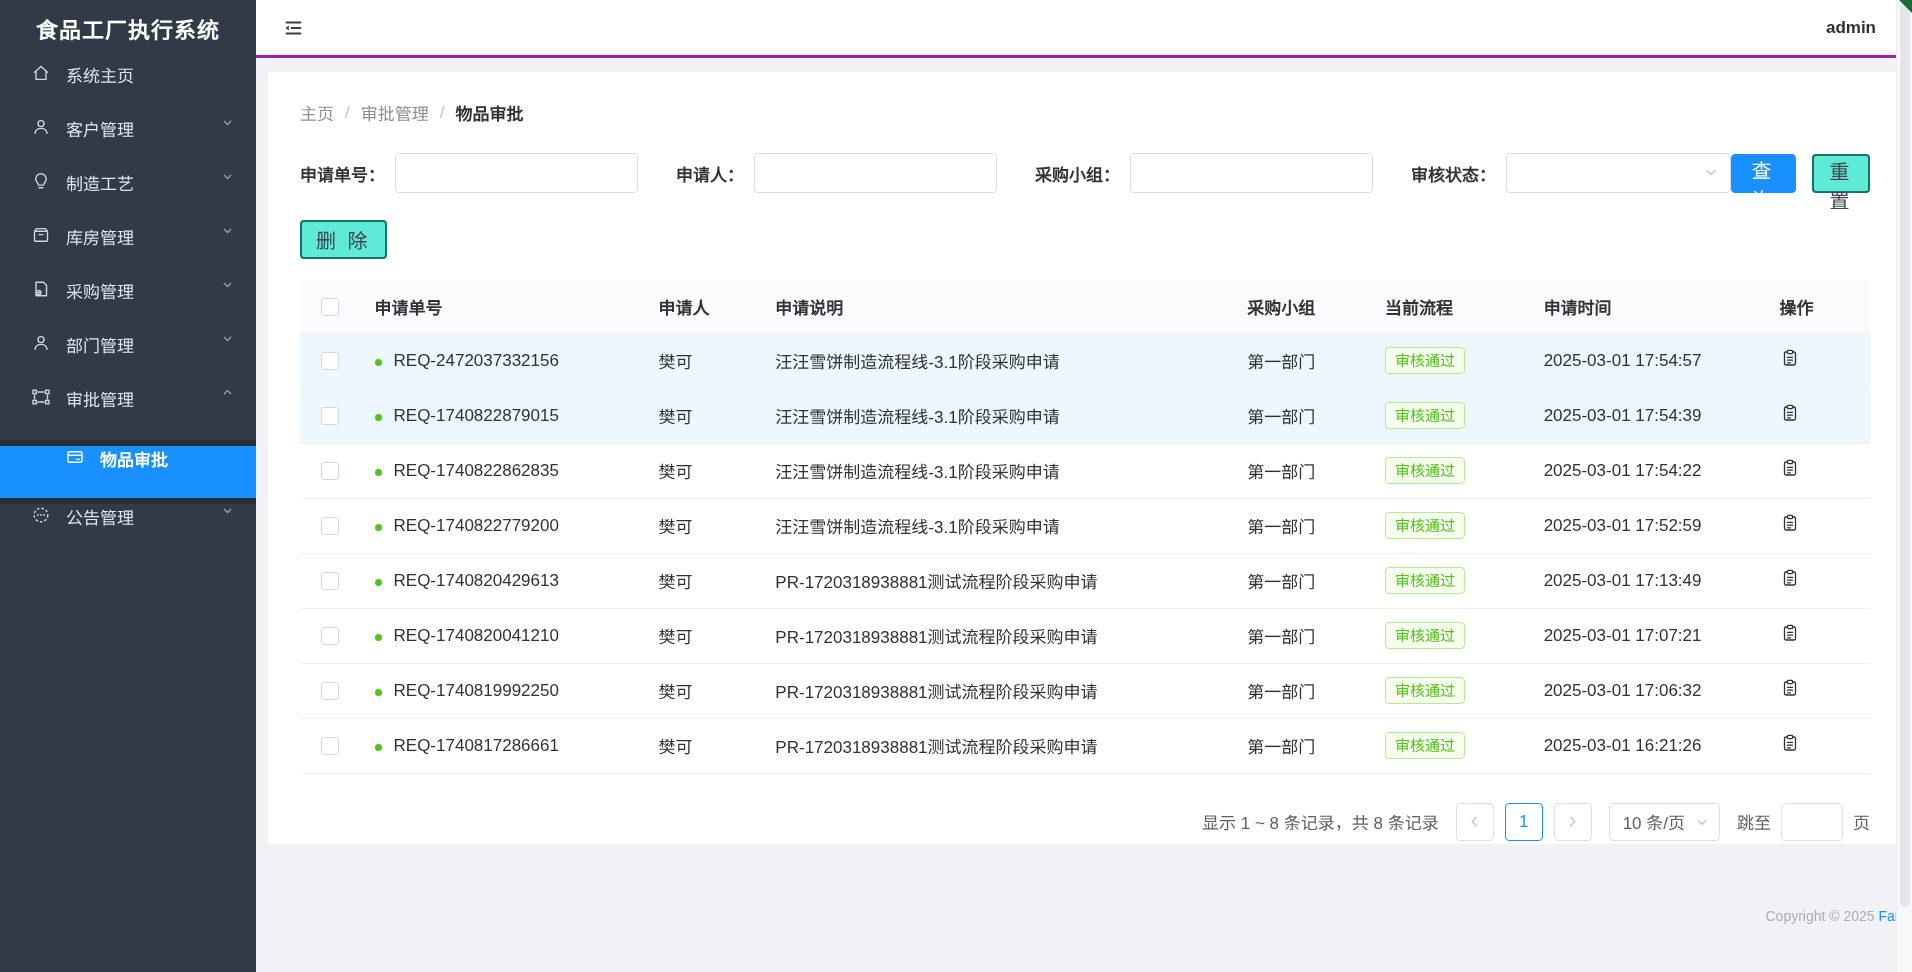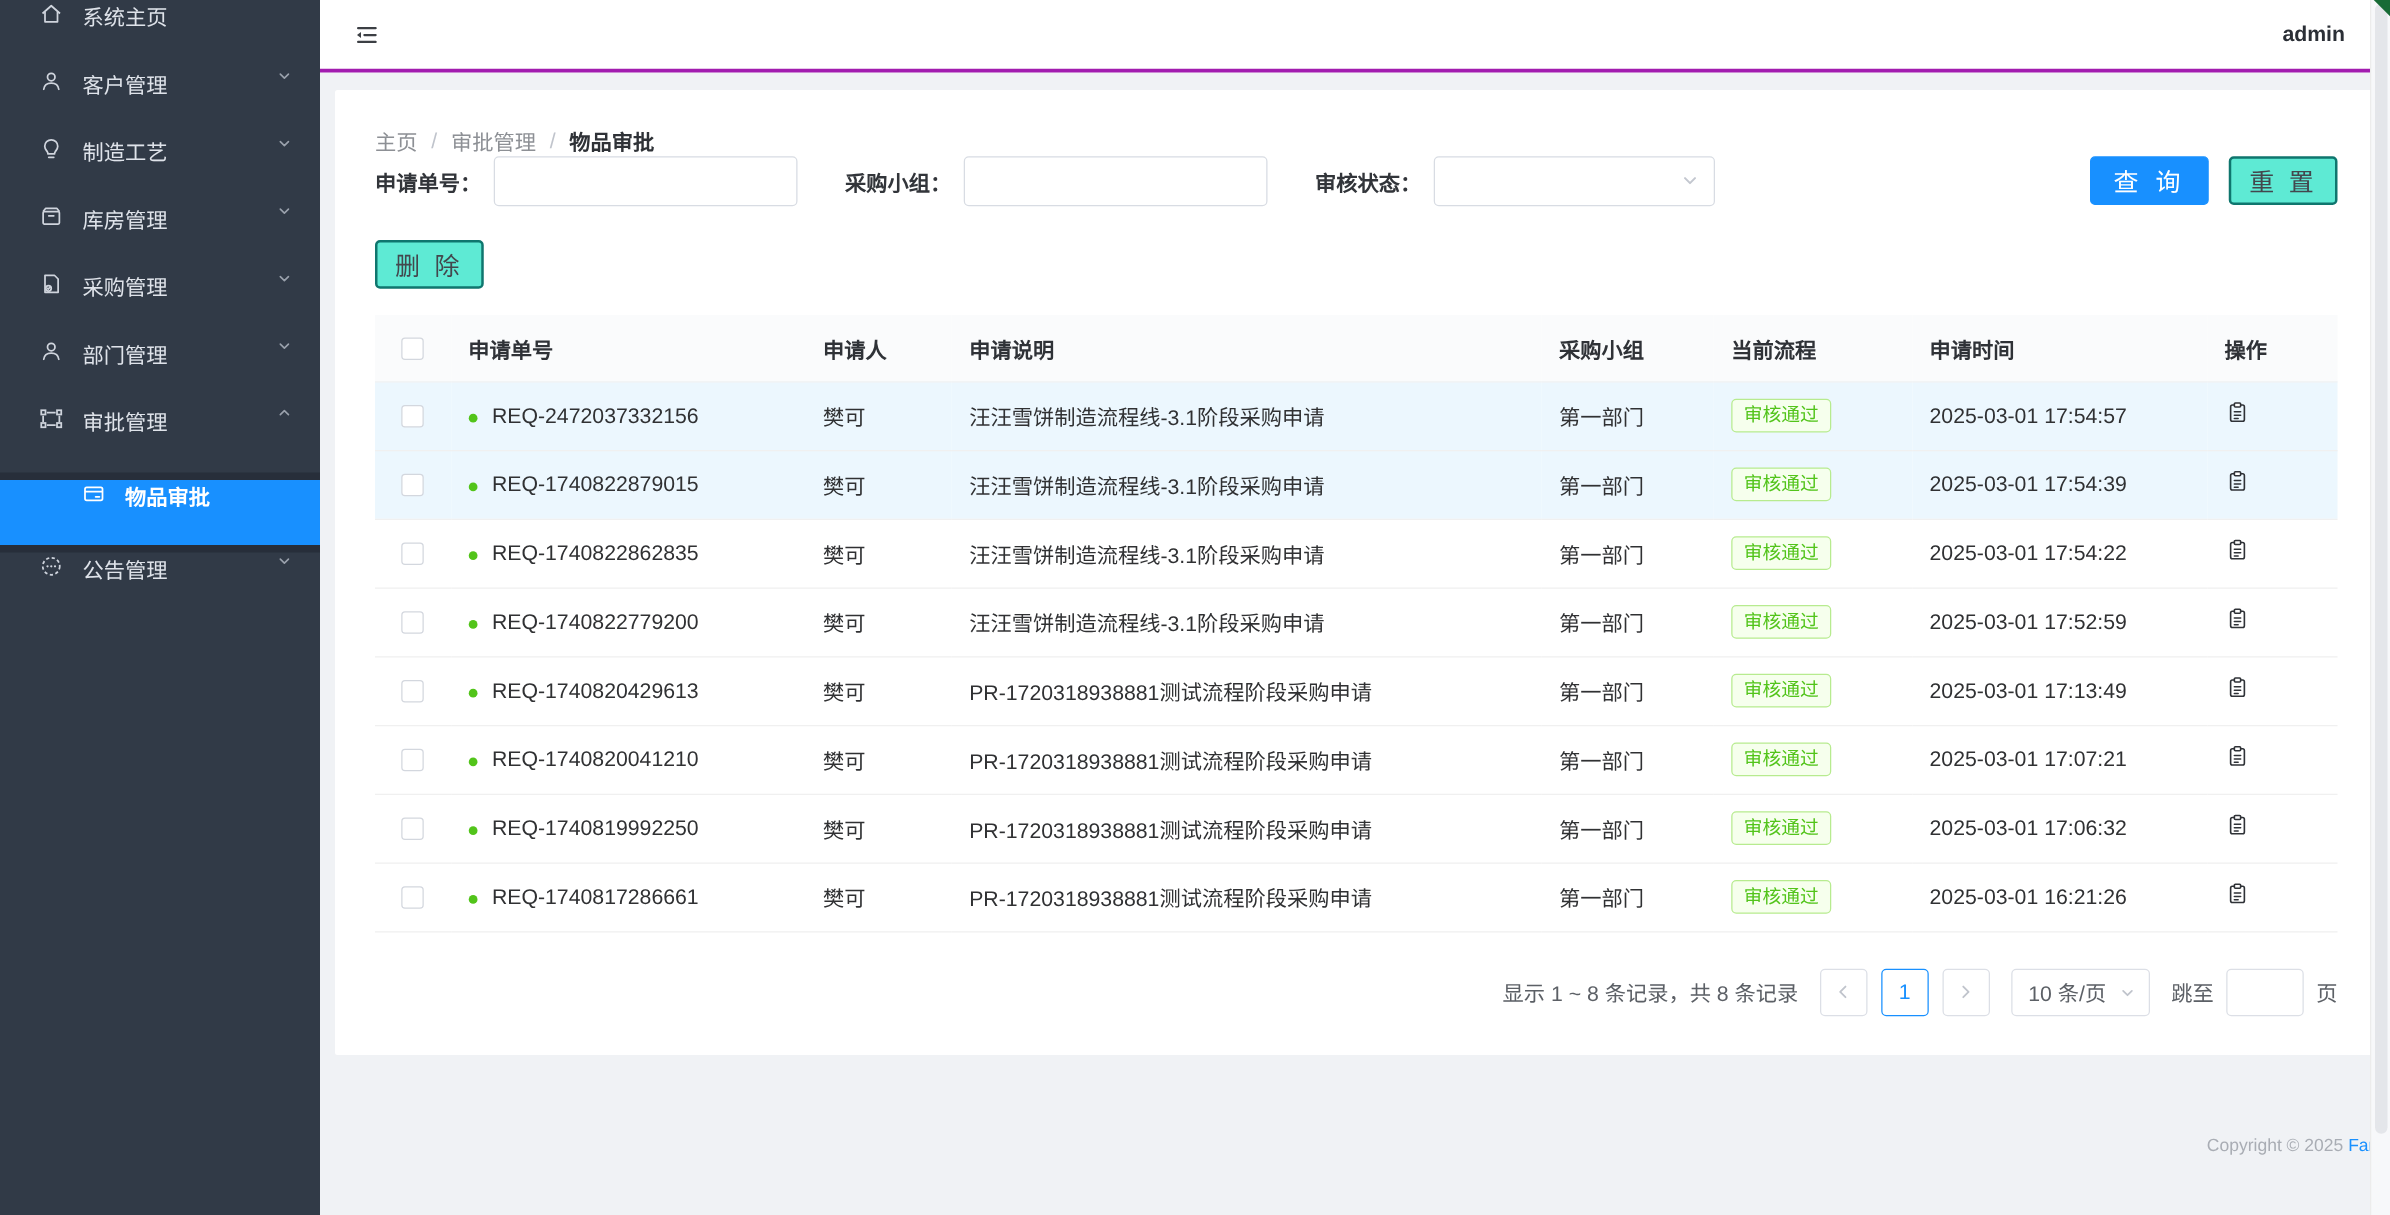--- a/index.html
+++ b/index.html
@@ -49,21 +49,21 @@
     margin:14px 10px 0 12px; background:#fff; border-radius:2px;
     padding:28px 32px 30px; height:772px;
   }
 
   .breadcrumb { font-size:17px; display:flex; align-items:center; gap:11px; }
   .bc-link { color:#8d9095; cursor:pointer; }
   .bc-sep { color:#c0c4cc; }
   .bc-current { color:#2f3237; font-weight:600; }
 
   
-  .filters { display:flex; align-items:flex-start; }
+  .filters { display:flex; align-items:flex-end; margin-top:28px; }
   .fgroup { display:flex; align-items:center; margin-right:38px; }
   .fgroup label { font-size:17px; font-weight:700; color:#32353a; margin-right:10px; white-space:nowrap; }
   .f-input {
     width:243px; height:40px; border:1px solid #d8dce3; border-radius:4px;
     font-size:16px; padding:0 12px; color:#333; outline:none; background:#fff;
   }
   .f-select { position:relative; width:225px; }
   .f-select .f-input { width:100%; padding-right:36px; }
   .sel-arrow { position:absolute; right:12px; top:11px; color:#c3c7cf; pointer-events:none; display:inline-flex; }
   .sel-arrow svg { width:16px; height:16px; }
@@ -132,20 +132,21 @@
 
 <svg width="0" height="0" style="position:absolute">
   <defs>
     <g id="i-chevron-down">
         <path d="M4 6.5 L8 10.5 L12 6.5" fill="none" stroke="currentColor" stroke-width="1.6" stroke-linecap="round" stroke-linejoin="round"></path>
       </g>
   </defs>
 </svg>
 
 <aside class="sidebar">
+  <div class="logo">食品工厂执行系统</div>
   <nav>
     <div class="nav-item">
       <span class="nav-icon">
         <svg viewBox="0 0 20 20" fill="none" stroke="currentColor" stroke-width="1.4" stroke-linejoin="round">
             <path d="M3 9.8 L10 3.6 L17 9.8"></path>
             <path d="M5 8.3 V16.4 H15 V8.3"></path>
           </svg>
       </span>
       <span class="nav-label">系统主页</span>
     </div>
@@ -294,20 +295,24 @@
       <span class="bc-link">主页</span>
       <span class="bc-sep">/</span>
       <span class="bc-link">审批管理</span>
       <span class="bc-sep">/</span>
       <span class="bc-current">物品审批</span>
     </div>
 
     <div class="filters">
       <div class="fgroup">
         <label>申请单号：</label>
+        <input class="f-input" type="text" style="">
+      </div>
+      <div class="fgroup">
+        <label>申请人：</label>
         <input class="f-input" type="text" style="">
       </div>
       <div class="fgroup">
         <label>采购小组：</label>
         <input class="f-input" type="text" style="">
       </div>
       <div class="fgroup" style="margin-right:0;">
         <label>审核状态：</label>
         <div class="f-select">
           <input class="f-input" type="text" readonly="" style="">

